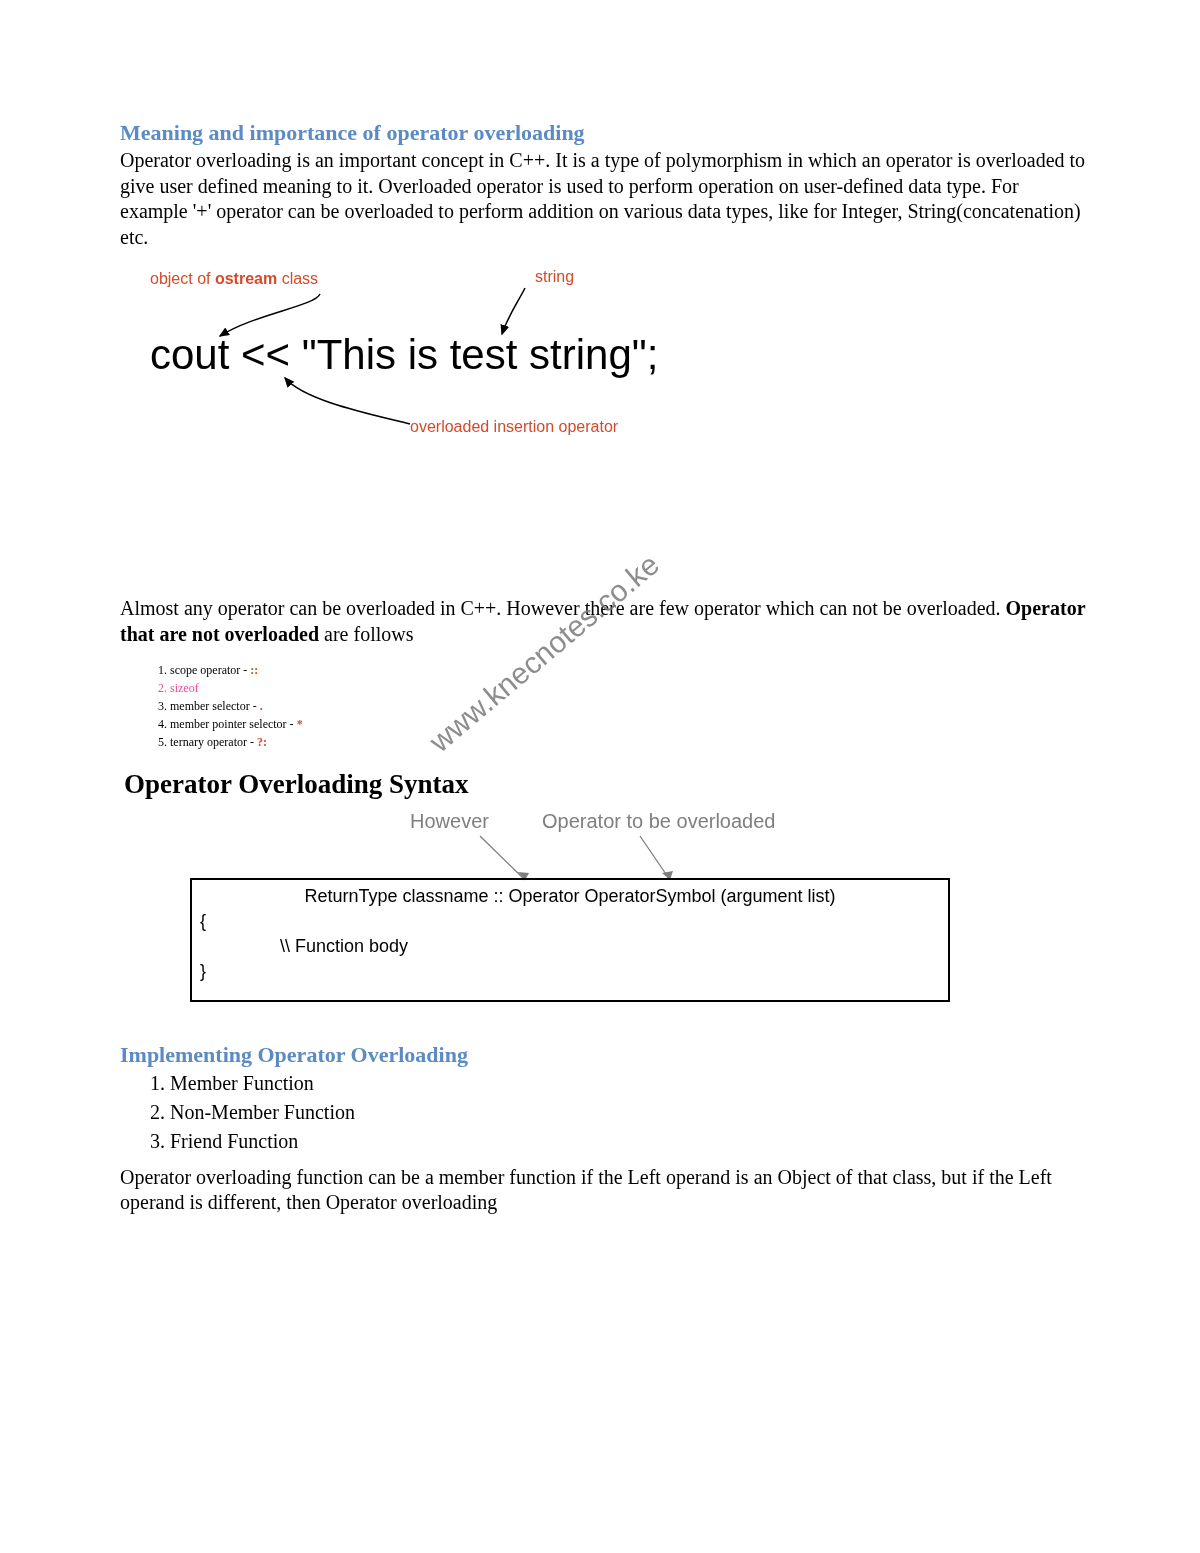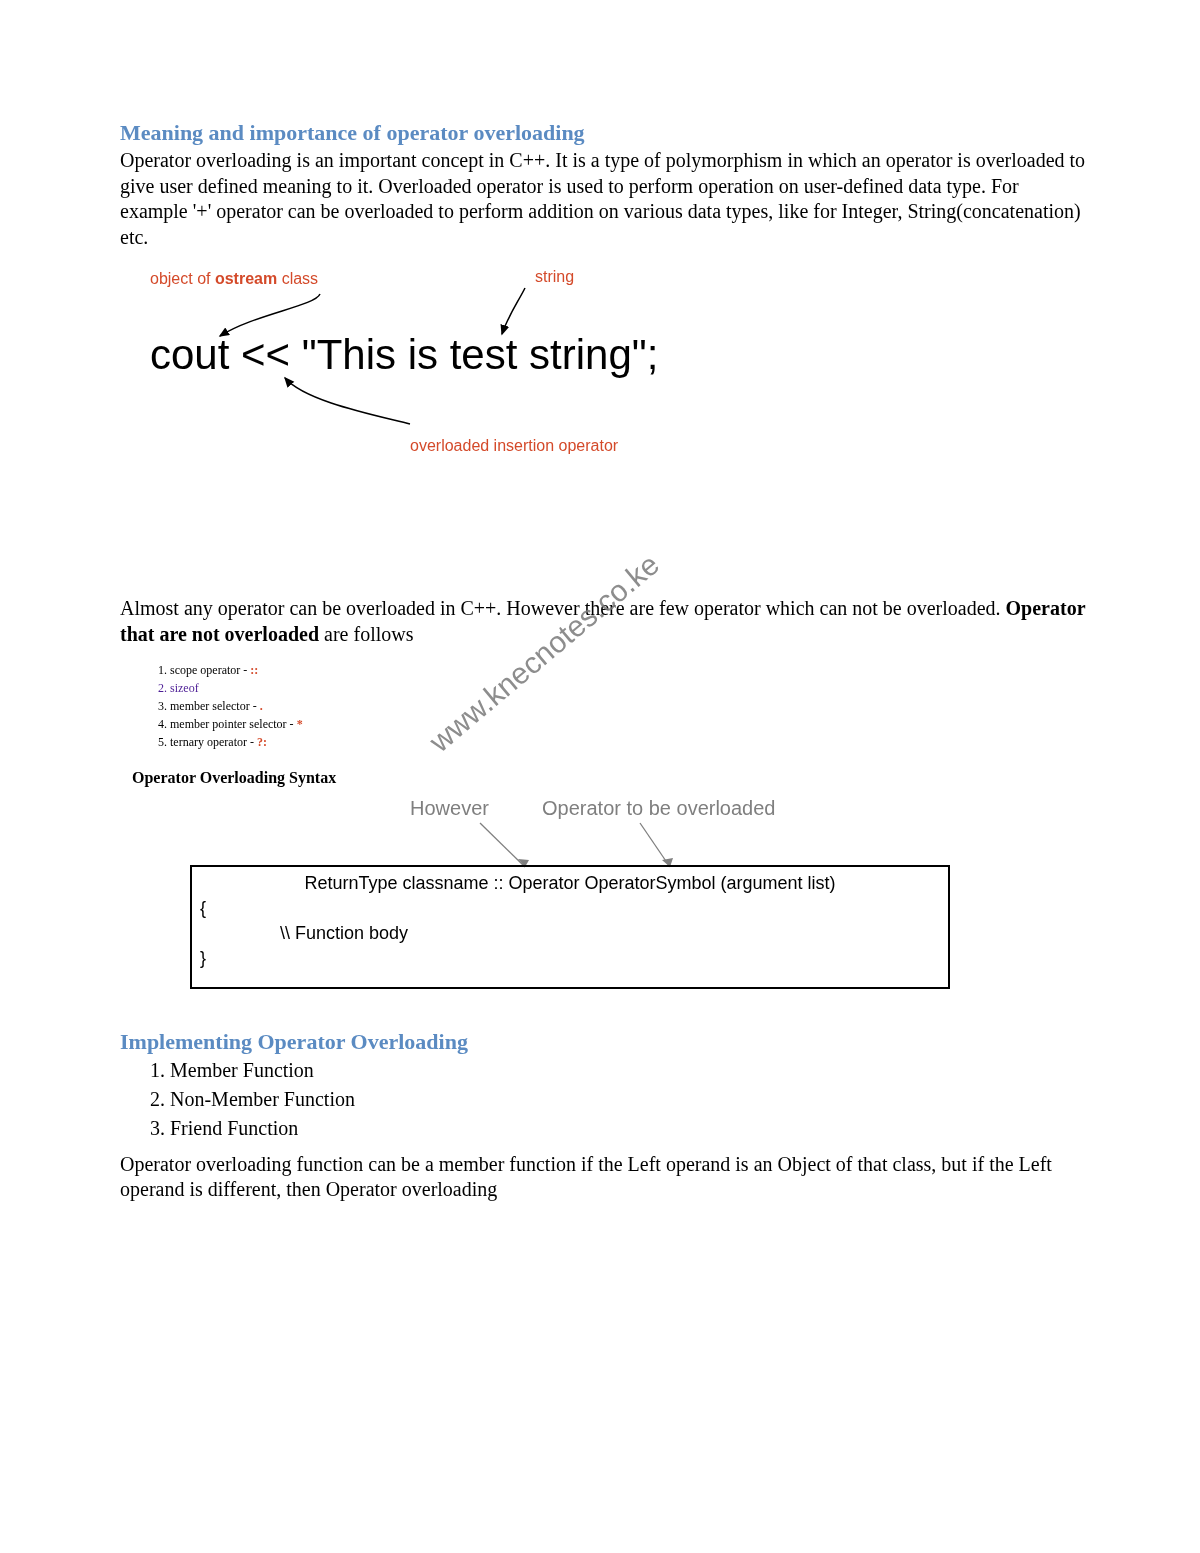--- a/index.html
+++ b/index.html
@@ -74,27 +74,27 @@
   }
   ol.operator-list {
     font-size: 12px;
     margin: 4px 0 18px 26px;
     padding-left: 24px;
   }
   ol.operator-list li {
     margin: 2px 0;
     line-height: 1.35;
   }
-  .red-text { color: #4c1d95; }
+  .red-text { color: #ec4899; }
   .red-bold { color: #d44a2a; font-weight: bold; }
   .bold { font-weight: bold; }
   h3.subheading {
-    font-size: 16px;
-    font-weight: bold;
-    margin: 10px 0 8px 12px;
+    font-size: 27px;
+    font-weight: bold;
+    margin: 10px 0 8px 4px;
   }
   .fig2 {
     position: relative;
     width: 770px;
     height: 220px;
     margin-left: 70px;
     margin-bottom: 14px;
   }
   .fig2 .annot {
     position: absolute;
@@ -149,21 +149,21 @@
 
       <path d="M405,22 C398,36 388,50 382,68" stroke="#000" stroke-width="1.5" fill="none" marker-end="url(#arrowhead)"></path>
 
       <path d="M290,158 C250,148 185,135 165,112" stroke="#000" stroke-width="1.5" fill="none" marker-end="url(#arrowhead)"></path>
     </svg>
     <div class="label" style="top:4px; left:30px;">
       <span>object of </span><span class="bold">ostream</span><span> class</span>
     </div>
     <div class="label" style="top:2px; left:415px;">string</div>
     <div class="code">cout &lt;&lt; "This is test string";</div>
-    <div class="label" style="top:152px; left:290px;margin-top:19px;">overloaded insertion operator</div>
+    <div class="label" style="top:152px; left:290px;">overloaded insertion operator</div>
   </div>
 
   <div class="mid-block">
     <div class="watermark" style="top:40px; left:280px;">www.knecnotes.co.ke</div>
 
     <p class="body" style="margin-top:120px;">
       <span>Almost any operator can be overloaded in C++. However there are few operator which can not be overloaded. </span><span class="bold">Operator that are not overloaded</span><span> are follows</span>
     </p>
 
     <ol class="operator-list">

